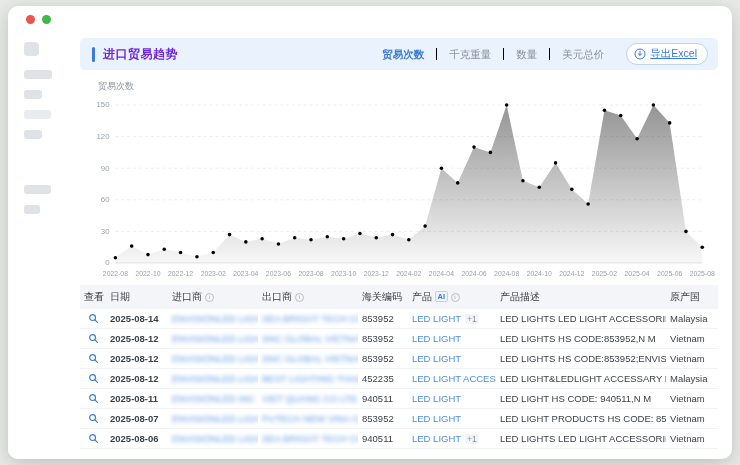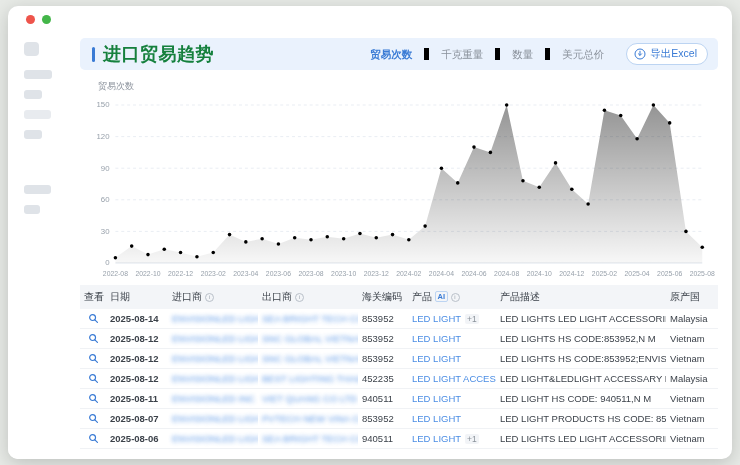--- a/index.html
+++ b/index.html
@@ -30,32 +30,33 @@
   .sb-bar.b7 { width:16px; }
 
   
   .main { flex:1; padding:6px 14px 0 14px; overflow:hidden; }
 
   .header-strip {
     background:#eaf2fd; border-radius:5px; height:32px;
     display:flex; align-items:center; padding:0 10px 0 12px;
   }
   .title-accent { width:3px; height:15px; background:#3a7bd5; border-radius:2px; margin-right:8px; }
-  .page-title { font-size:18px; font-weight:bold; color:#15803d; letter-spacing:.5px; }
+  .page-title { font-size:12px; font-weight:bold; color:#6d28d9; letter-spacing:.5px; }
 
   .metric-tabs { margin-left:auto; display:flex; align-items:center; }
-  .metric-tab { font-size:10.5px; color:#8a919b; padding:0 12px; cursor:pointer; border-left:5px solid #000000; line-height:12px; }
+  .metric-tab { font-size:10.5px; color:#8a919b; padding:0 12px; cursor:pointer; border-left:1px solid #000000; line-height:12px; }
   .metric-tab:first-child { border-left:none; }
   .metric-tab.active { color:#3a7bd5; font-weight:bold; }
 
   .export-btn {
     margin-left:10px; display:flex; align-items:center; gap:4px;
     background:#ffffff; border:1px solid #bcd4f2; color:#3a7bd5;
     font-size:10.5px; border-radius:12px; height:22px; padding:0 10px 0 7px; cursor:pointer;
     font-family:"Liberation Sans", sans-serif;
+    text-decoration:underline;
   }
 
   
   .chart-wrap { padding:8px 2px 0 4px; }
   .y-axis-name { font-size:9px; color:#8a919b; margin:2px 0 2px 14px; }
   #chart-svg { width:100%; height:186px; display:block; }
   .ytick { font-size:8px; fill:#98a1ab; font-family:"Liberation Sans", sans-serif; }
   .xtick { font-size:7px; fill:#98a1ab; font-family:"Liberation Sans", sans-serif; }
 
   

